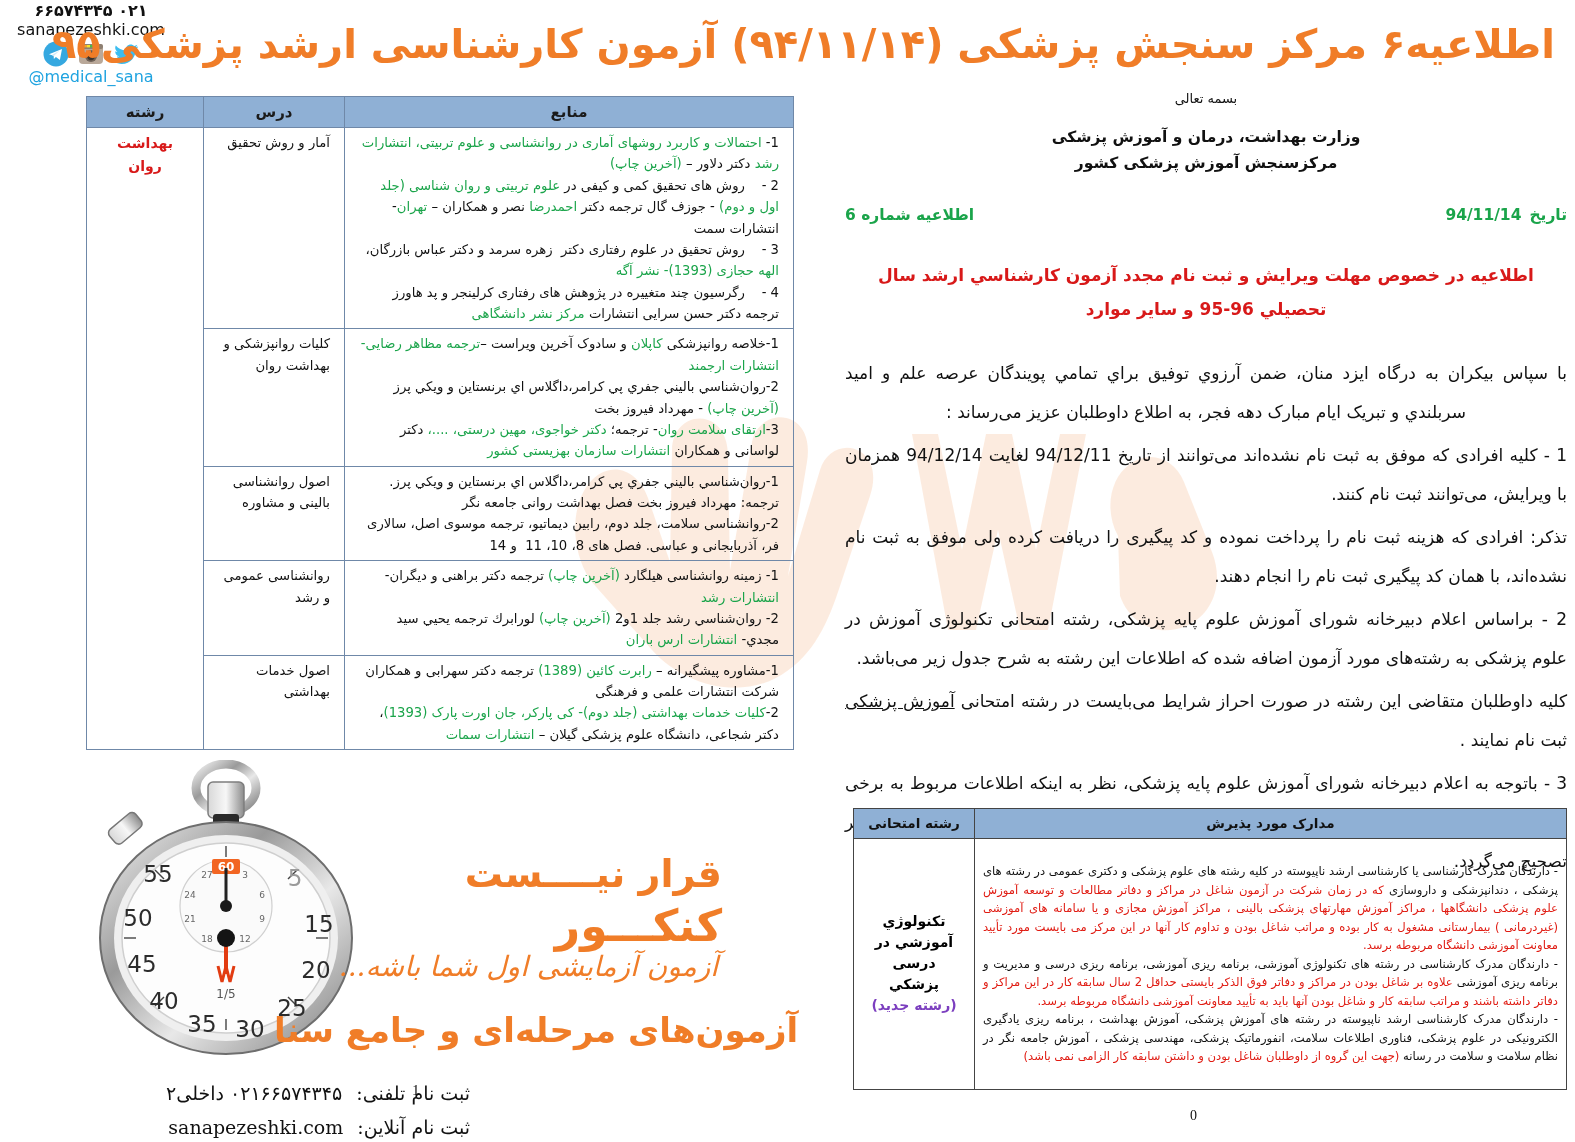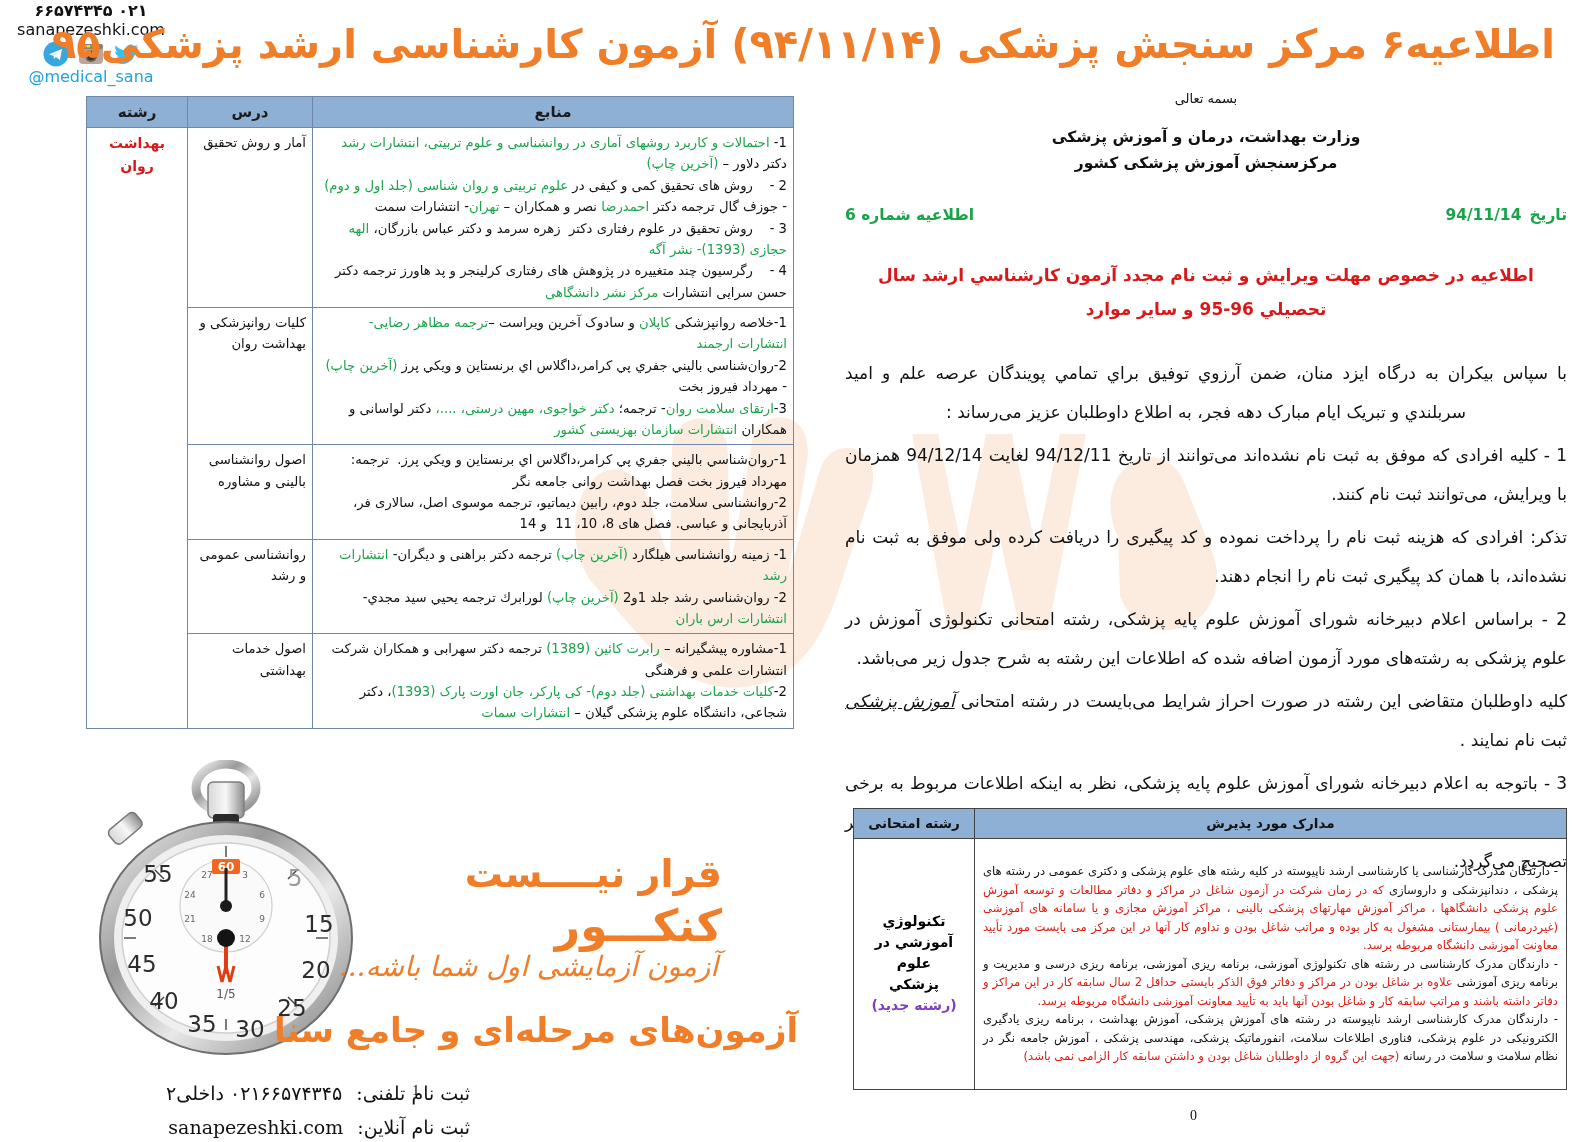--- a/index.html
+++ b/index.html
@@ -47,21 +47,21 @@
     position:absolute;left:86px;top:96px;width:708px;
     border-collapse:collapse;direction:rtl;
     font-size:13.2px;color:#111;
   }
   .src-table th{
     background:#8fb0d5;border:1px solid #6f88a8;
     font-weight:bold;font-size:15px;color:#1b1b1b;
     padding:6px 4px;text-align:center;
   }
   .src-table td{
-    border:1px solid #6f88a8;padding:4px 6px;vertical-align:top;
+    border:1px solid #6f88a8;padding:4px 14px;vertical-align:top;
     line-height:1.62;
   }
   .col-field{width:88px;text-align:center;vertical-align:middle;}
   .col-course{width:112px;text-align:right;}
   .col-src{width:auto;text-align:right;}
   .field-label{color:#d81919;font-weight:bold;font-size:14px;}
   .g{color:#1aa44a;}
 
   
   .right-col{
@@ -75,21 +75,21 @@
   .notice-num{color:#1aa44a;}
   .notice-date{color:#1aa44a;padding-left:44px;}
   .notice-date .dlabel{margin-left:8px;}
   .red-title{
     color:#d81919;font-weight:bold;font-size:17px;line-height:34px;
     text-align:center;margin:0 0 28px 0;
   }
   .para{font-size:17px;line-height:39px;text-align:justify;margin:0 0 4px 0;}
   .para.centerish{text-align:justify;text-align-last:center;}
   .para.just{text-align:justify;text-align-last:right;}
-  .u{text-decoration:underline;font-style:italic;}
+  .u{text-decoration:underline;}
 
   
   .accept-table{
     position:absolute;left:853px;top:808px;width:714px;
     border-collapse:collapse;direction:rtl;
   }
   .accept-table th{
     background:#8fb0d5;border:1px solid #444;padding:5px 4px;
     font-size:13.5px;font-weight:bold;color:#111;text-align:center;line-height:19px;
   }
@@ -290,21 +290,21 @@
     <tbody>
       <tr>
         <td class="acc-body">
           <div><span>- دارندگان مدرک کارشناسی یا کارشناسی ارشد ناپیوسته در کلیه رشته های علوم پزشکی و دکتری عمومی در رشته های پزشکی ، دندانپزشکی و داروسازی </span><span class="r">که در زمان شرکت در آزمون شاغل در مراکز و دفاتر مطالعات و توسعه آموزش علوم پزشکی دانشگاهها ، مراکز آموزش مهارتهای پزشکی بالینی ، مراکز آموزش مجازی و یا سامانه های آموزشی (غیردرمانی ) بیمارستانی مشغول به کار بوده و مراتب شاغل بودن و تداوم کار آنها در این مرکز می بایست مورد تأیید معاونت آموزشی دانشگاه مربوطه برسد.</span></div>
           <div><span>- دارندگان مدرک کارشناسی در رشته های تکنولوژی آموزشی، برنامه ریزی آموزشی، برنامه ریزی درسی و مدیریت و برنامه ریزی آموزشی </span><span class="r">علاوه بر شاغل بودن در مراکز و دفاتر فوق الذکر بایستی حداقل 2 سال سابقه کار در این مراکز و دفاتر داشته باشند و مراتب  سابقه کار و شاغل بودن آنها باید به تأیید معاونت آموزشی دانشگاه مربوطه برسد.</span></div>
           <div><span>- دارندگان مدرک کارشناسی ارشد ناپیوسته در رشته های آموزش پزشکی، آموزش بهداشت ، برنامه ریزی یادگیری الکترونیکی در علوم پزشکی، فناوری اطلاعات سلامت، انفورماتیک پزشکی، مهندسی پزشکی ، آموزش جامعه نگر در نظام سلامت و سلامت در رسانه </span><span class="r">(جهت این گروه از داوطلبان شاغل بودن و داشتن سابقه کار الزامی نمی باشد)</span></div>
         </td>
         <td class="acc-field">
           <div>تکنولوژي</div>
           <div>آموزشي در</div>
-          <div>علوم</div>
+          <div>درسی</div>
           <div>پزشكي</div>
           <div class="acc-new">(رشته جدید)</div>
         </td>
       </tr>
     </tbody>
   </table>
 
   <div class="ad">
 
     <svg class="ad-sw" viewBox="0 0 290 300">

